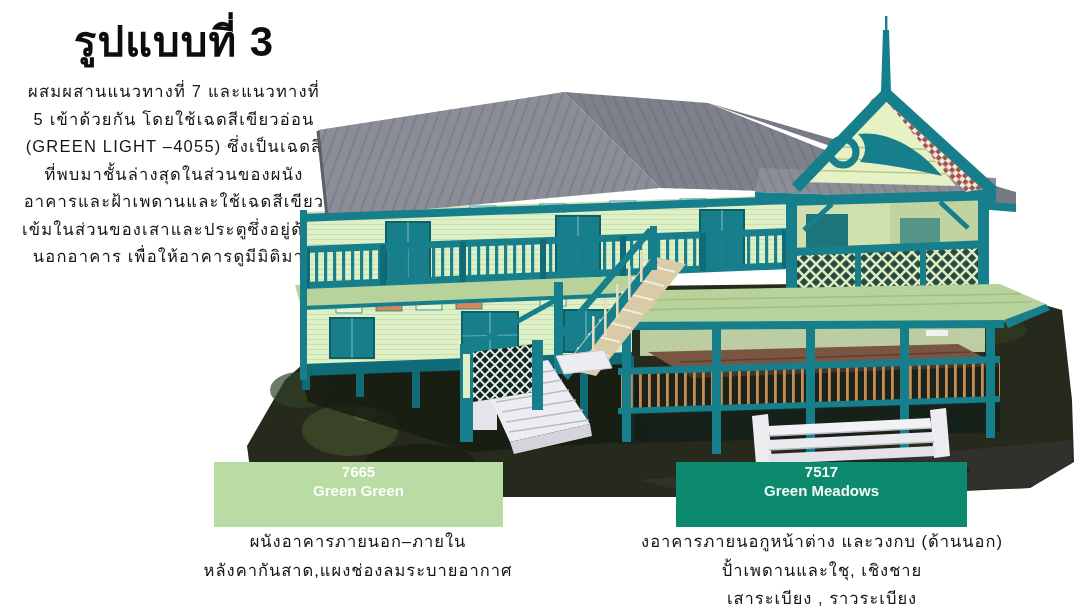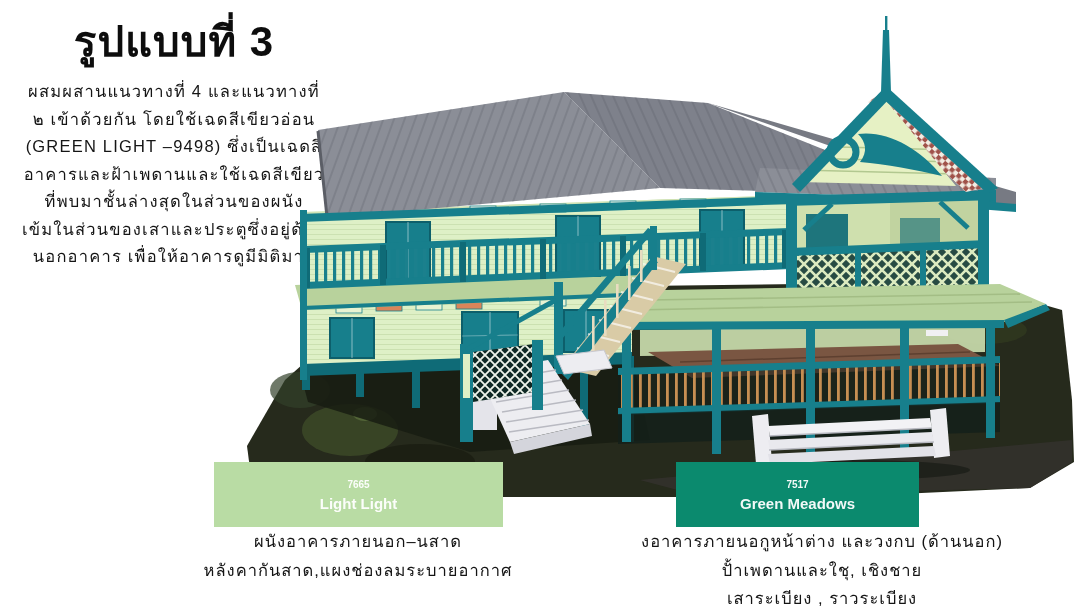--- a/index.html
+++ b/index.html
@@ -12,42 +12,42 @@
   .intro h1{
     margin:8px 0 4px 0;font-size:42px;font-weight:700;letter-spacing:1px;color:#0d0d0d;
   }
   .desc{margin:0;padding:0 6px;font-size:16.5px;line-height:27.5px;letter-spacing:1.2px;color:#151515;}
   .desc span{display:block;white-space:nowrap;}
   .render-svg{position:absolute;left:0;top:0;width:1080px;height:608px;}
   .swatch-card{
     position:absolute;top:462px;height:65px;text-align:center;color:rgba(255,255,255,.95);
     font-weight:700;
   }
-  .swatch-card .sw-code{padding-top:13px;font-size:10px;line-height:19px;}
+  .swatch-card .sw-code{font-size:15px;line-height:19px;}
   .swatch-card .sw-name{font-size:15px;line-height:20px;}
   .card1{left:214px;width:289px;}
-  .card2{left:676px;width:243px;}
+  .card2{left:676px;width:291px;}
   .caption{position:absolute;top:527px;width:480px;text-align:center;font-size:16.5px;line-height:28.5px;letter-spacing:1px;color:#141414;}
   .cap1{left:118px;}
   .cap2{left:582px;}
   .caption div{white-space:nowrap;}
 </style>
 </head>
 <body>
 
 <div class="slide">
 
   <header class="intro">
     <h1>รูปแบบที่ 3</h1>
     <p class="desc">
-      <span>ผสมผสานแนวทางที่ 4 และแนวทางที่</span>
-      <span>๒ เข้าด้วยกัน โดยใช้เฉดสีเขียวอ่อน</span>
-      <span>(GREEN LIGHT –9498) ซึ่งเป็นเฉดสี</span>
+      <span>ผสมผสานแนวทางที่ 7 และแนวทางที่</span>
+      <span>5 เข้าด้วยกัน โดยใช้เฉดสีเขียวอ่อน</span>
+      <span>(GREEN LIGHT –4055) ซึ่งเป็นเฉดสี</span>
+      <span>ที่พบมาชั้นล่างสุดในส่วนของผนัง</span>
       <span>อาคารและฝ้าเพดานและใช้เฉดสีเขียว</span>
-      <span>ที่พบมาชั้นล่างสุดในส่วนของผนัง</span>
       <span>เข้มในส่วนของเสาและประตูซึ่งอยู่ด้าน</span>
       <span>นอกอาคาร เพื่อให้อาคารดูมีมิติมาก</span>
     </p>
   </header>
 
   <svg class="render-svg" viewBox="0 0 1080 608" aria-hidden="true">
     <defs>
       <pattern id="rooftexA" width="10" height="10" patternUnits="userSpaceOnUse" patternTransform="rotate(20)">
         <line x1="1" y1="0" x2="1" y2="10" stroke="#666a74" stroke-width="1.8"></line>
       </pattern>
@@ -291,29 +291,29 @@
       <polygon points="473,352 534,344 534,392 473,402" fill="url(#latticeWhite)"></polygon>
       <rect x="460" y="344" width="13" height="98" fill="var(--teal)"></rect>
       <rect x="463" y="354" width="7" height="44" fill="var(--wall)"></rect>
       <rect x="532" y="340" width="11" height="70" fill="var(--teal)"></rect>
       <line x1="466" y1="350" x2="556" y2="300" stroke="var(--teal)" stroke-width="5"></line>
     </g>
   </svg>
 
   <div class="swatch-card card1" style="background:var(--swatch-green-light)">
     <div class="sw-code">7665</div>
-    <div class="sw-name">Light Light</div>
+    <div class="sw-name">Green Green</div>
   </div>
   <div class="swatch-card card2" style="background:var(--swatch-fresh-meadows)">
     <div class="sw-code">7517</div>
     <div class="sw-name">Green Meadows</div>
   </div>
 
   <div class="caption cap1">
-    <div>ผนังอาคารภายนอก–นสาด</div>
+    <div>ผนังอาคารภายนอก–ภายใน</div>
     <div>หลังคากันสาด,แผงช่องลมระบายอากาศ</div>
   </div>
   <div class="caption cap2">
     <div>งอาคารภายนอกูหน้าต่าง และวงกบ (ด้านนอก)</div>
     <div>ปั้าเพดานและใชุ, เชิงชาย</div>
     <div>เสาระเบียง , ราวระเบียง</div>
   </div>
 
 </div>
 

